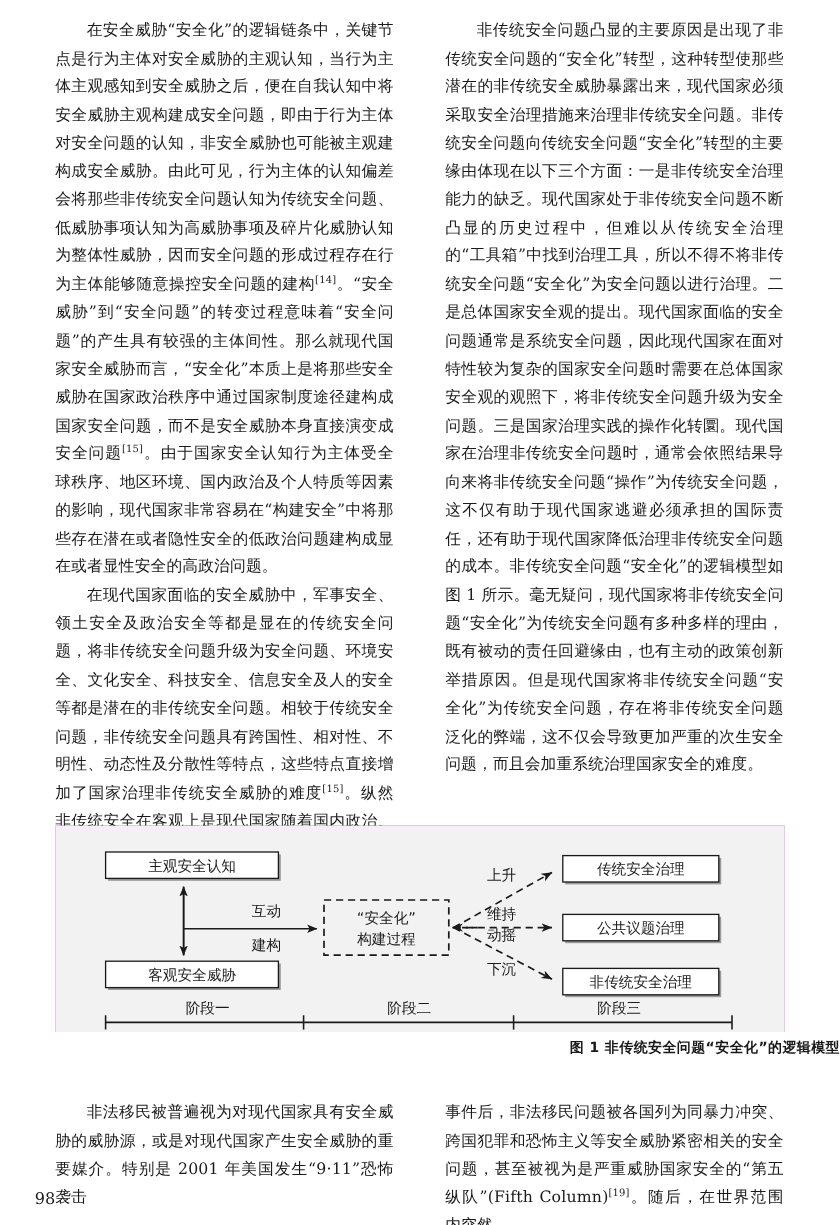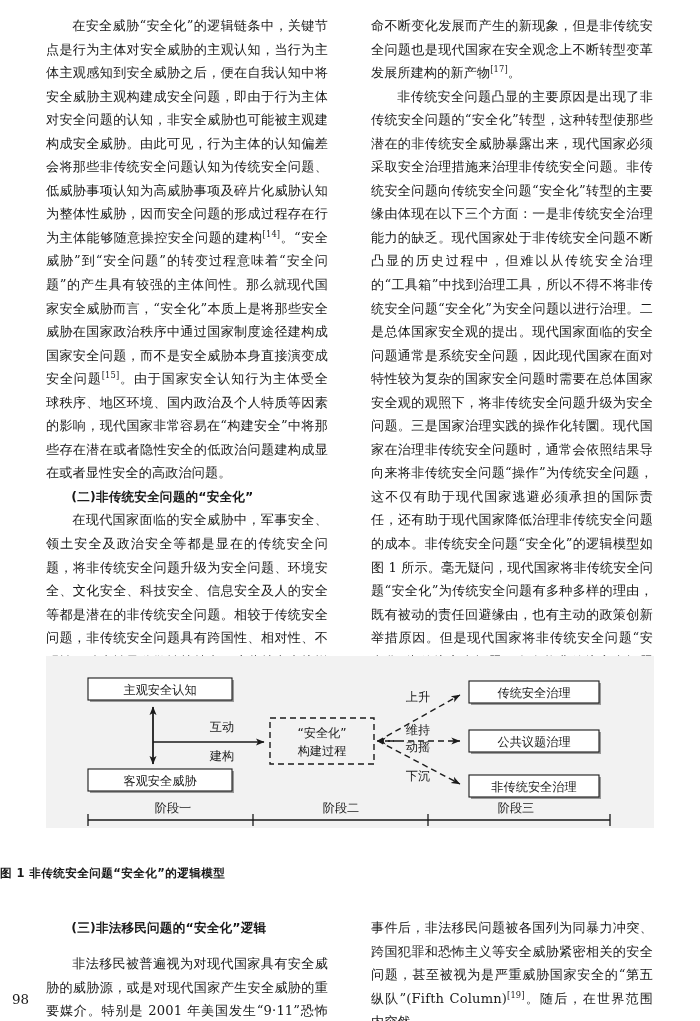--- a/index.html
+++ b/index.html
@@ -50,33 +50,33 @@
   sup {
     font-size: 8.3px;
     vertical-align: super;
     line-height: 0;
   }
 
   
   .figure-wrap {
     position: absolute;
     left: 46px;
-    top: 656px;
+    top: 688px;
     width: 608px;
     height: 172px;
     background: #d946ef;
   }
   .fig-svg { display: block; }
 
   .fig-caption {
     position: absolute;
     left: 0;
     top: 866px;
     width: 700px;
-    text-align: left;
+    text-align: right;
     font-family: "DejaVu Sans", "Liberation Sans", sans-serif;
     font-size: 11.6px;
     font-weight: bold;
     letter-spacing: 0.4px;
   }
 
   
   .bcol {
     position: absolute;
     top: 903px;
@@ -85,41 +85,39 @@
     line-height: 23.55px;
     text-align: justify;
     text-justify: inter-ideograph;
     letter-spacing: 0.15px;
   }
   .bcol-left  { left: 46px; }
   .bcol-right { left: 371px; }
 
   .folio {
     position: absolute;
-    left: 12px;
+    left: 29px;
     top: 992px;
     font-size: 13.4px;
     font-family: "DejaVu Serif", "Liberation Serif", serif;
   }
 </style>
 </head>
 <body>
 
 <div class="page">
 
   <div class="col col-left">
     <p class="indent"><span>在安全威胁“安全化”的逻辑链条中，关键节点是行为主体对安全威胁的主观认知，当行为主体主观感知到安全威胁之后，便在自我认知中将安全威胁主观构建成安全问题，即由于行为主体对安全问题的认知，非安全威胁也可能被主观建构成安全威胁。由此可见，行为主体的认知偏差会将那些非传统安全问题认知为传统安全问题、低威胁事项认知为高威胁事项及碎片化威胁认知为整体性威胁，因而安全问题的形成过程存在行为主体能够随意操控安全问题的建构</span><sup>[14]</sup>。<span>“安全威胁”到“安全问题”的转变过程意味着“安全问题”的产生具有较强的主体间性。那么就现代国家安全威胁而言，“安全化”本质上是将那些安全威胁在国家政治秩序中通过国家制度途径建构成国家安全问题，而不是安全威胁本身直接演变成安全问题</span><sup>[15]</sup>。<span>由于国家安全认知行为主体受全球秩序、地区环境、国内政治及个人特质等因素的影响，现代国家非常容易在“构建安全”中将那些存在潜在或者隐性安全的低政治问题建构成显在或者显性安全的高政治问题。</span></p>
 
-    <p class="sec-head">(二)非传统安全问题的“安全化”</p>
 
     <p class="indent"><span>在现代国家面临的安全威胁中，军事安全、领土安全及政治安全等都是显在的传统安全问题，将非传统安全问题升级为安全问题、环境安全、文化安全、科技安全、信息安全及人的安全等都是潜在的非传统安全问题。相较于传统安全问题，非传统安全问题具有跨国性、相对性、不明性、动态性及分散性等特点，这些特点直接增加了国家治理非传统安全威胁的难度</span><sup>[15]</sup>。<span>纵然非传统安全在客观上是现代国家随着国内政治、国际环境及科技革</span></p>
   </div>
 
   <div class="col col-right">
-    <p><span>命不断变化发展而产生的新现象，但是非传统安全问题也是现代国家在安全观念上不断转型变革发展所建构的新产物</span><sup>[17]</sup><span>。</span></p>
     <p class="indent">非传统安全问题凸显的主要原因是出现了非传统安全问题的“安全化”转型，这种转型使那些潜在的非传统安全威胁暴露出来，现代国家必须采取安全治理措施来治理非传统安全问题。非传统安全问题向传统安全问题“安全化”转型的主要缘由体现在以下三个方面：一是非传统安全治理能力的缺乏。现代国家处于非传统安全问题不断凸显的历史过程中，但难以从传统安全治理的“工具箱”中找到治理工具，所以不得不将非传统安全问题“安全化”为安全问题以进行治理。二是总体国家安全观的提出。现代国家面临的安全问题通常是系统安全问题，因此现代国家在面对特性较为复杂的国家安全问题时需要在总体国家安全观的观照下，将非传统安全问题升级为安全问题。三是国家治理实践的操作化转圜。现代国家在治理非传统安全问题时，通常会依照结果导向来将非传统安全问题“操作”为传统安全问题，这不仅有助于现代国家逃避必须承担的国际责任，还有助于现代国家降低治理非传统安全问题的成本。非传统安全问题“安全化”的逻辑模型如图 1 所示。毫无疑问，现代国家将非传统安全问题“安全化”为传统安全问题有多种多样的理由，既有被动的责任回避缘由，也有主动的政策创新举措原因。但是现代国家将非传统安全问题“安全化”为传统安全问题，存在将非传统安全问题泛化的弊端，这不仅会导致更加严重的次生安全问题，而且会加重系统治理国家安全的难度。</p>
   </div>
 
   <div class="figure-wrap">
     <svg class="fig-svg" width="608" height="172" viewBox="0 0 608 172" xmlns="http://www.w3.org/2000/svg">
       <defs>
         <marker id="arrHead" markerWidth="7" markerHeight="7" refX="6.2" refY="3" orient="auto">
           <path d="M0,0.3 L6.6,3 L0,5.7 L1.6,3 Z" fill="#1a1a1a"></path>
         </marker>
         <marker id="arrHeadS" markerWidth="7" markerHeight="7" refX="6.2" refY="3" orient="auto">
@@ -196,21 +194,20 @@
         <line x1="207" y1="158" x2="207" y2="170" stroke="#1a1a1a" stroke-width="1.3"></line>
         <line x1="382" y1="158" x2="382" y2="170" stroke="#1a1a1a" stroke-width="1.3"></line>
         <line x1="564" y1="158" x2="564" y2="170" stroke="#1a1a1a" stroke-width="1.3"></line>
       </g>
     </svg>
   </div>
 
   <div class="fig-caption">图 1  非传统安全问题“安全化”的逻辑模型</div>
 
   <div class="bcol bcol-left">
-    <p class="sec-head">(三)非法移民问题的“安全化”逻辑</p>
     <p class="indent">非法移民被普遍视为对现代国家具有安全威胁的威胁源，或是对现代国家产生安全威胁的重要媒介。特别是 2001 年美国发生“9·11”恐怖袭击</p>
   </div>
 
   <div class="bcol bcol-right">
     <p><span>事件后，非法移民问题被各国列为同暴力冲突、跨国犯罪和恐怖主义等安全威胁紧密相关的安全问题，甚至被视为是严重威胁国家安全的“第五纵队”(Fifth Column)</span><sup>[19]</sup><span>。随后，在世界范围内突然</span></p>
   </div>
 
   <div class="folio">98</div>
 
 </div>

